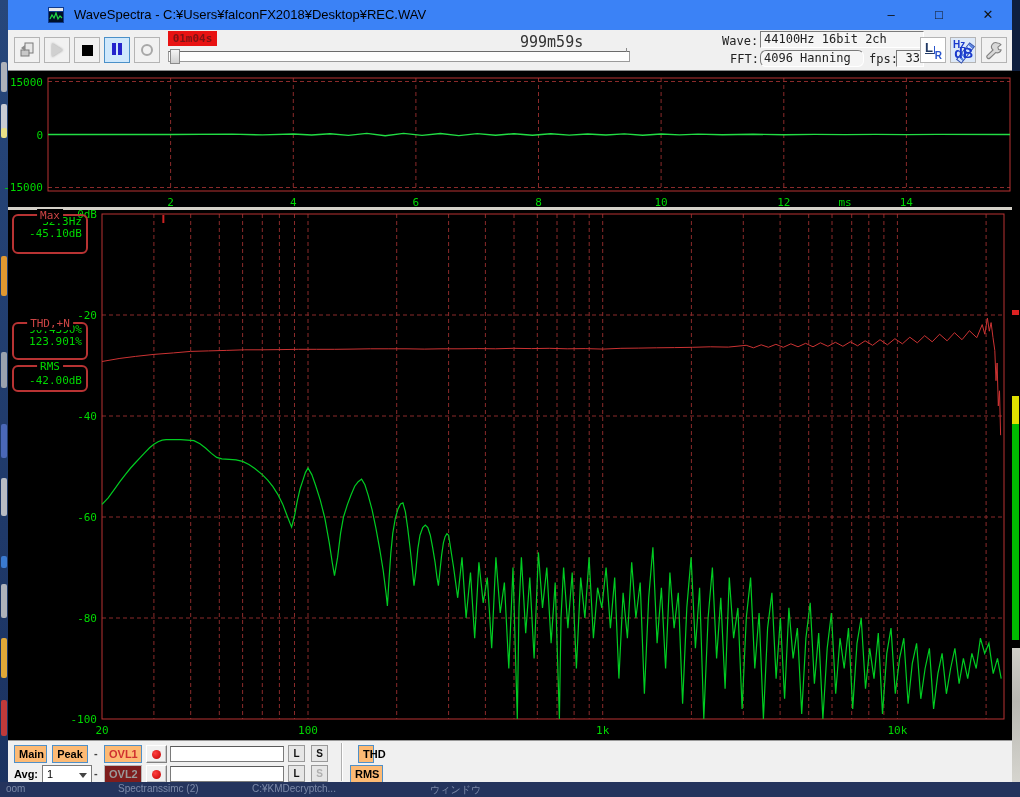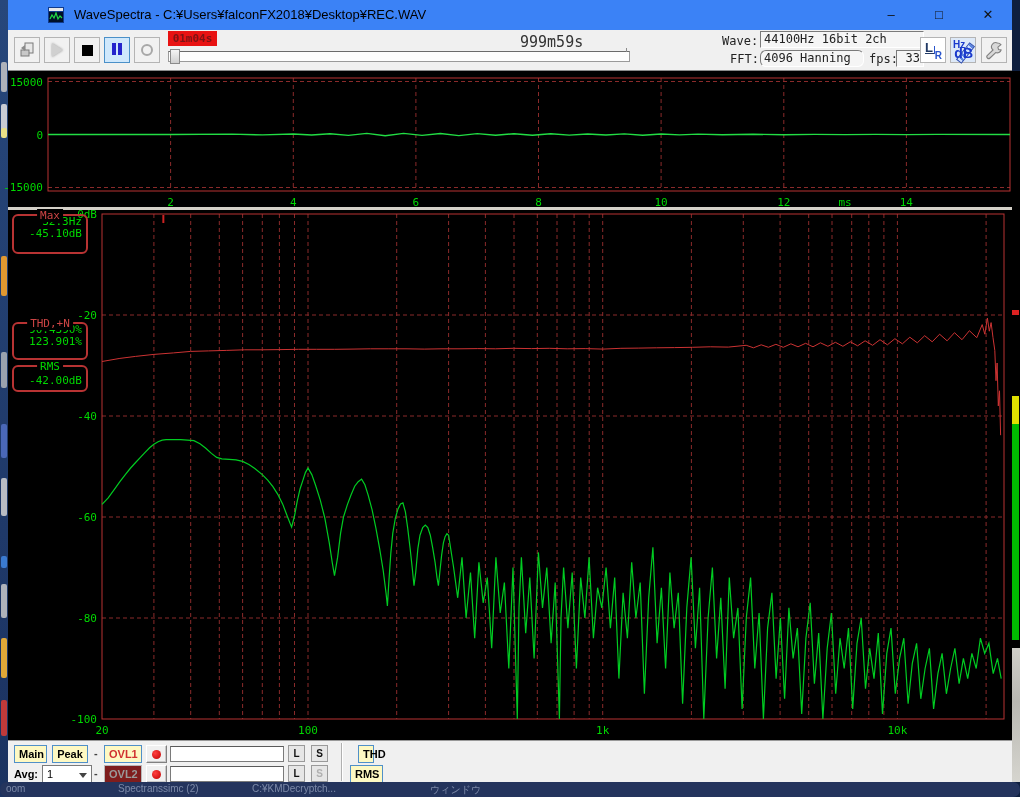--- a/index.html
+++ b/index.html
@@ -89,21 +89,21 @@
 
   
   #meter { left:1012px; top:210px; width:7px; height:438px; background:#000; }
   #meter-peak { position:absolute; left:0; top:100px; width:7px; height:5px; background:#dd2222; }
   #meter-warn { position:absolute; left:0; top:186px; width:7px; height:28px; background:#e0e000; }
   #meter-level { position:absolute; left:0; top:214px; width:7px; height:216px; background:#00bb00; }
 
   
   #bottombar { left:0; top:740px; width:1004px; height:42px; background:#f0f0f0;
     border-top:1px solid #999; font-size:11px; }
-  .bbtn { position:absolute; height:18px; background:#fef9c3; border:1px solid #5090c8;
+  .bbtn { position:absolute; height:18px; background:#fdba74; border:1px solid #5090c8;
     font-weight:bold; font-size:11px; text-align:center; line-height:16px; color:#000;
     padding:0 4px; }
   .row1 { top:4px; } .row2 { top:24px; }
   .dash { position:absolute; color:#444; font-weight:bold; }
   .dotbtn { position:absolute; width:21px; height:18px; background:#f0f0f0;
     border:1px solid #fff; border-right-color:#808080; border-bottom-color:#808080;
     box-shadow:inset -1px -1px 0 #c8c8c8; }
   .dotbtn .dot { position:absolute; left:5px; top:4px; width:9px; height:9px; border-radius:50%;
     background:radial-gradient(circle at 35% 35%, #ff4040,#c00000); }
   .ovlinput { position:absolute; width:114px; height:16px; background:#fff;
@@ -116,21 +116,21 @@
   #avg-label { position:absolute; left:6px; top:27px; font-weight:bold; color:#000; }
   #avg-select { position:absolute; left:34px; top:24px; width:50px; height:19px; background:#fff;
     border:1px solid #7a7a7a; font-size:11px; line-height:17px; padding-left:4px; color:#000; }
   #avg-chevron { position:absolute; right:4px; top:7px; width:0; height:0;
     border-left:4px solid transparent; border-right:4px solid transparent; border-top:5px solid #444; }
   #bb-divider { position:absolute; left:333px; top:2px; width:2px; height:38px;
     border-left:1px solid #b0b0b0; border-right:1px solid #fff; }
 
   
   #taskbar { left:0; top:782px; width:1020px; height:15px; background:#24345d;
-    overflow:hidden; border-top:1px solid #3c5documents286;border-radius:7px; }
+    overflow:hidden; border-top:1px solid #3c5documents286; }
   #taskbar span { position:absolute; top:1px; font-size:10px; color:#c2cde4; opacity:.55;
     white-space:nowrap; }
 </style>
 </head>
 <body>
 
 <div id="desktop-left" class="abs">
   <div class="blob" style="top:62px;height:30px;background:#aeb2ba;"></div>
   <div class="blob" style="top:104px;height:30px;background:#c8ccd4;"></div>
   <div class="blob" style="top:128px;height:10px;background:#e8e088;"></div>

